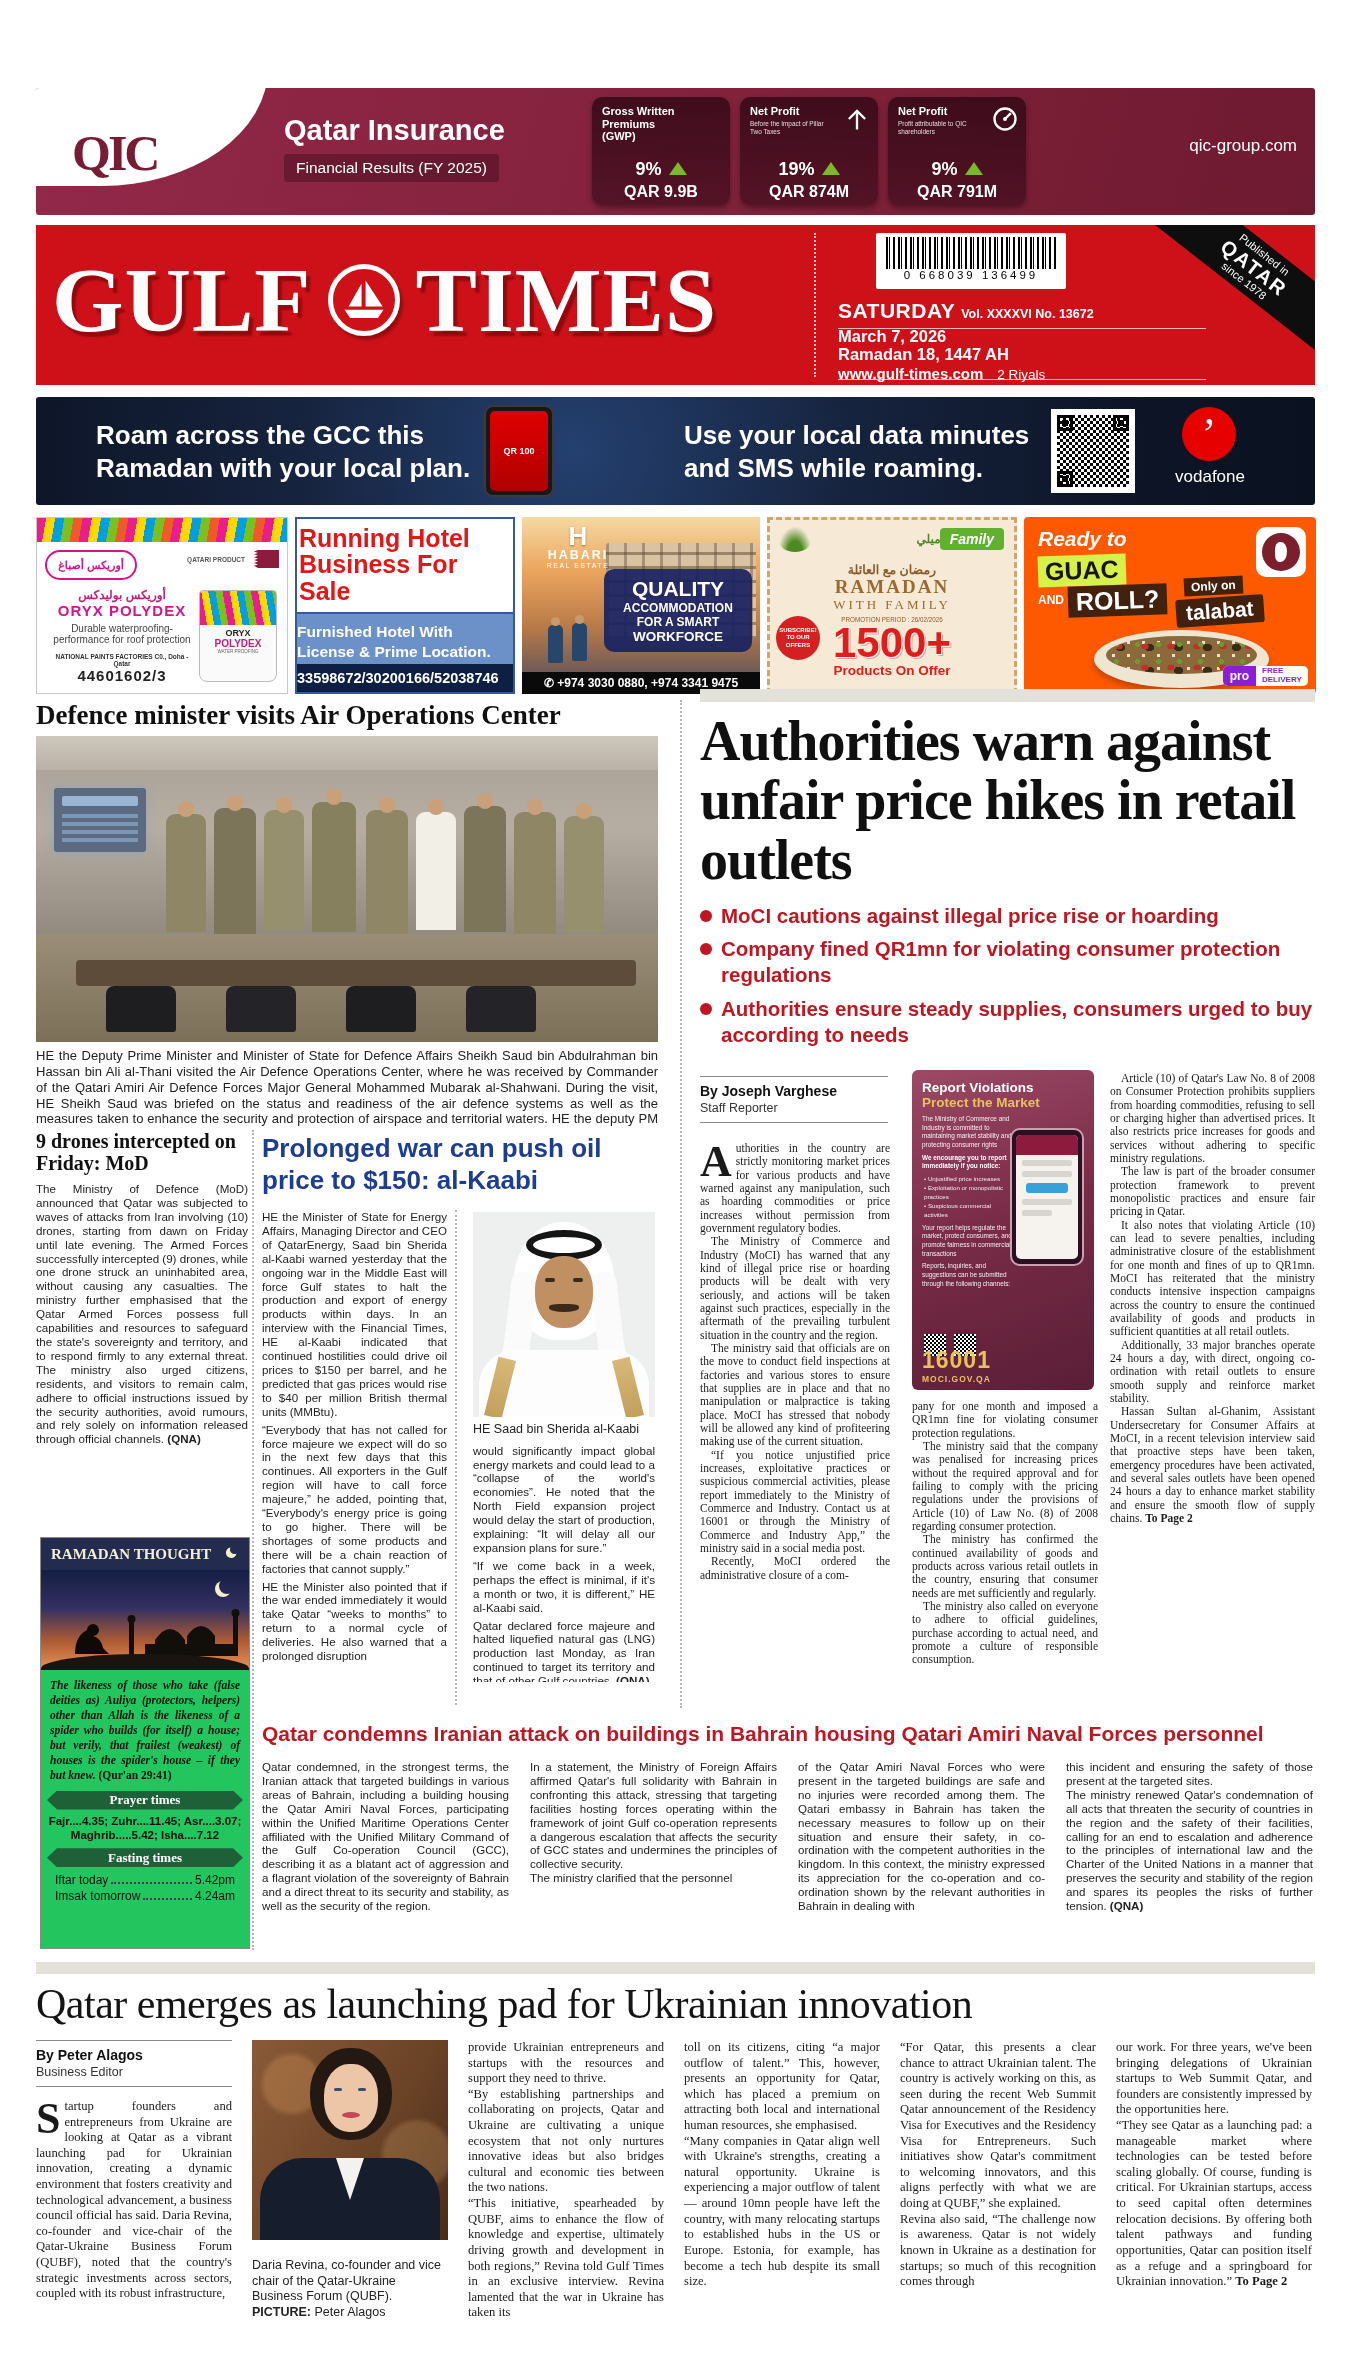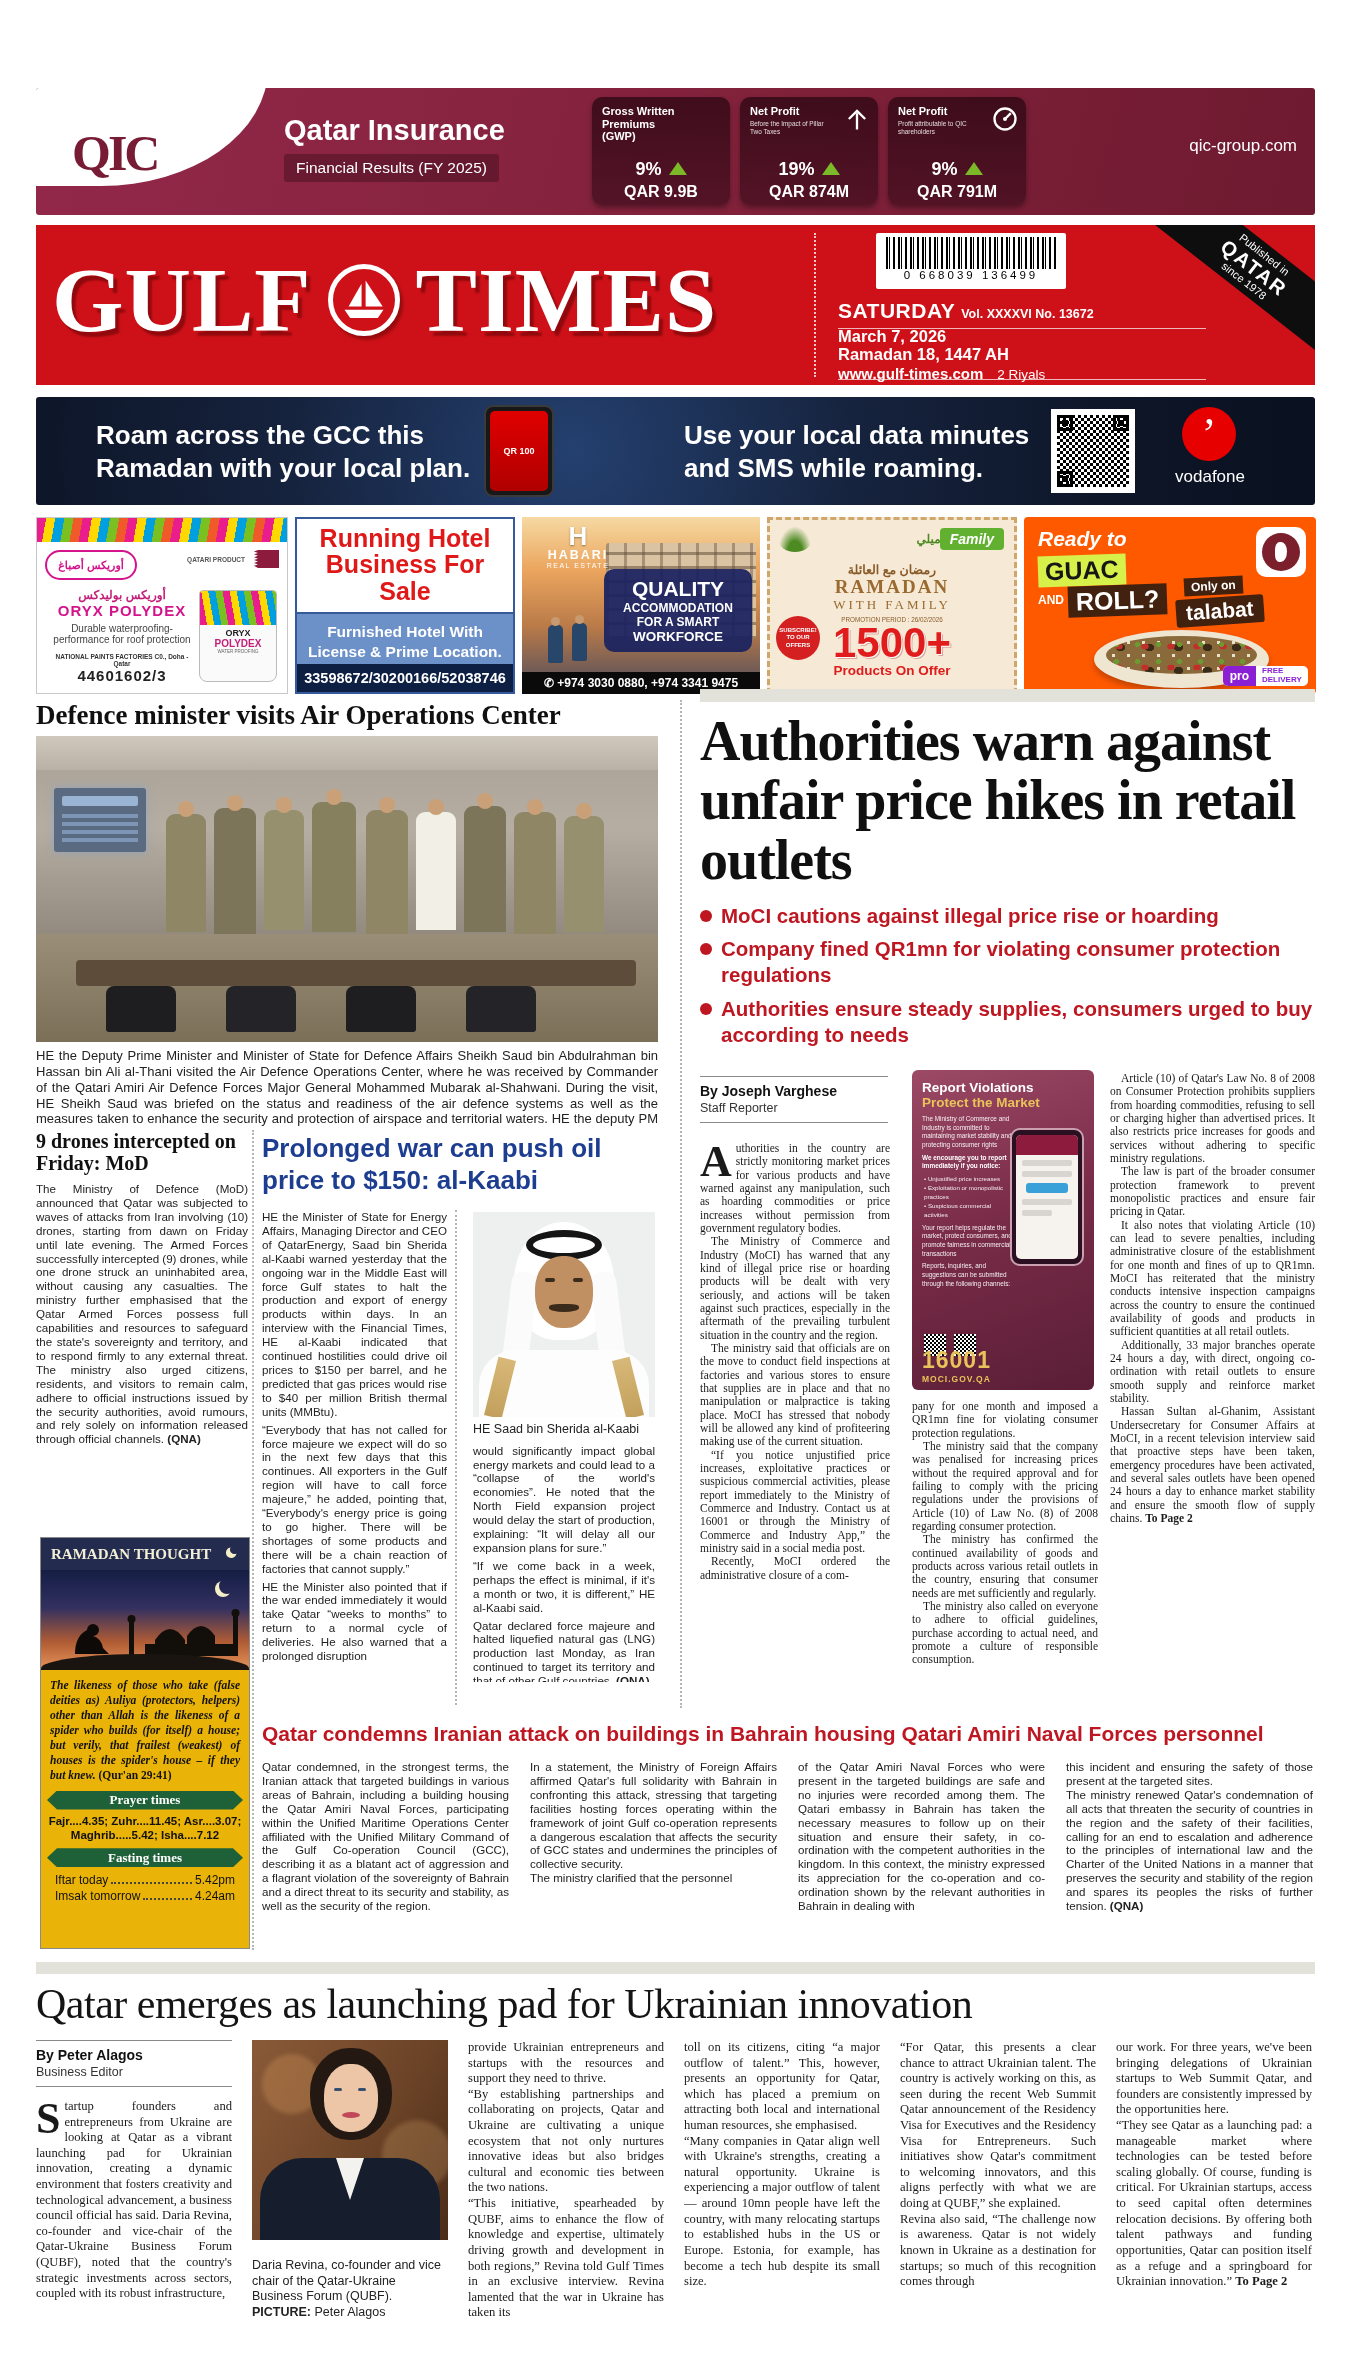--- a/index.html
+++ b/index.html
@@ -63,21 +63,21 @@
 .oryx-strip{height:24px;background:repeating-linear-gradient(100deg,#e91e8c 0 9px,#ffd800 9px 18px,#00a0e0 18px 27px,#7ac020 27px 36px,#f05a28 36px 45px)}
 .oryx-pill{position:absolute;left:8px;top:32px;width:92px;height:30px;border:2px solid #d4148c;border-radius:15px;color:#d4148c;font-size:11px;font-weight:bold;display:flex;align-items:center;justify-content:center}
 .oryx-flag{position:absolute;right:8px;top:32px;display:flex;align-items:center;gap:4px;font-size:6.5px;font-weight:bold;color:#555}
 .flag{width:30px;height:18px;background:#8d1b3d;position:relative}
 .flag::before{content:"";position:absolute;left:0;top:0;width:9px;height:100%;background:#fff;clip-path:polygon(0 0,100% 0,55% 8%,100% 16%,55% 24%,100% 32%,55% 40%,100% 48%,55% 56%,100% 64%,55% 72%,100% 80%,55% 88%,100% 100%,0 100%)}
 .bucket{position:absolute;right:10px;top:72px;width:78px;height:92px;background:#fafafa;border:1px solid #bbb;border-radius:4px 4px 8px 8px;overflow:hidden;text-align:center}
 .bucket .print{height:34px;background:repeating-linear-gradient(80deg,#e91e8c 0 7px,#ffd800 7px 14px,#00a0e0 14px 21px,#7ac020 21px 28px)}
 .bucket .b1{font-size:9px;font-weight:bold;color:#222;margin-top:3px}
 .bucket .b2{font-size:10px;font-weight:bold;color:#c4207a}
 .bucket .b3{font-size:4.5px;color:#666}
-.ad-hotel{width:220px;background:#6c90c8;border:2px solid #35599b;text-align:center}
+.ad-hotel{width:220px;background:#6c90c8;border:2px solid #35599b;}
 .hotel-head{background:#fff;border-bottom:2px solid #35599b;padding:6px 2px 8px}
 .hotel-head div{font-size:25px;font-weight:bold;color:#e01818;line-height:1.05}
 .hotel-mid{color:#fff;font-weight:bold;font-size:15.5px;line-height:1.3;margin-top:8px}
 .hotel-call{color:#ffe400;font-weight:bold;font-size:14px;margin-top:6px}
 .hotel-num{position:absolute;bottom:0;left:0;right:0;background:#0e1f44;color:#fff;font-weight:bold;font-size:14.5px;padding:6px 0}
 .ad-habari{width:238px;background:linear-gradient(180deg,#f6d9a2 0%,#eba55e 30%,#b97a48 62%,#4c4c5e 100%)}
 .hab-bldg{position:absolute;right:4px;top:26px;width:150px;height:96px;background:#d9c3a3;border-radius:3px;background-image:repeating-linear-gradient(0deg,rgba(90,70,50,.5) 0 3px,transparent 3px 14px),repeating-linear-gradient(90deg,rgba(90,70,50,.4) 0 3px,transparent 3px 18px)}
 .hab-logo{position:absolute;left:10px;top:8px;color:#fff;text-align:center;width:92px}
 .hab-logo .h{font-size:26px;font-weight:bold;line-height:.9;text-shadow:0 1px 2px rgba(0,0,0,.4)}
 .hab-logo .n{font-size:12.5px;font-weight:bold;letter-spacing:2px}
@@ -146,21 +146,21 @@
 .poster .phone{position:absolute;right:10px;top:58px;width:74px;height:138px;background:#2a1020;border-radius:10px;border:2px solid #caa0b0;padding:5px 4px}
 .poster .pscr{height:100%;background:#f6f3ef;border-radius:5px;overflow:hidden}
 .poster .pscr .ph{height:20px;background:#8d1b3d}
 .poster .pscr .pl{height:6px;margin:5px 6px;background:#d8d4cf;border-radius:2px}
 .poster .pscr .pbtn{height:10px;margin:6px 10px;background:#3aa0d8;border-radius:3px}
 .poster .hot{font-size:23px;font-weight:bold;color:#e8c35a;letter-spacing:1px;margin-top:4px}
 .poster .web{font-size:8.5px;font-weight:bold;color:#e8c35a;letter-spacing:1px}
 .poster .pqr{position:absolute;width:22px;height:22px;background:#fff;bottom:34px;background-image:repeating-linear-gradient(0deg,#000 0 2px,#fff 2px 4px),repeating-linear-gradient(90deg,#000 0 2px,#fff 2px 4px);background-blend-mode:difference}
 
 
-.rbox{border:1px solid #8a8a8a;background:#eab308}
+.rbox{border:1px solid #8a8a8a;background:#22c55e}
 .rbox-head{height:32px;background:#232b4e;color:#f3eed6;font-family:"Liberation Serif",serif;font-weight:bold;font-size:15px;display:flex;align-items:center;justify-content:space-between;padding:0 10px}
 .rbox-img{height:100px;position:relative;overflow:hidden;background:linear-gradient(180deg,#141e44 0%,#333060 38%,#b05c34 72%,#e8945a 100%)}
 .rbox-img .mosque{position:absolute;right:4px;bottom:14px;width:120px;height:52px}
 .rbox-img .ground{position:absolute;left:0;right:0;bottom:0;height:16px;background:#1a1410;border-radius:50% 50% 0 0/90% 90% 0 0}
 .rbox-img .pray{position:absolute;left:26px;bottom:12px;width:52px;height:34px}
 .rbox-img .moon{position:absolute;right:14px;top:8px;width:16px;height:16px;border-radius:50%;box-shadow:-4px 3px 0 0 #f5efc8}
 .rquote{padding:8px 9px;font-family:"Liberation Serif",serif;font-style:italic;font-weight:bold;font-size:11.5px;line-height:1.3;text-align:justify;color:#111}
 .rbanner{width:196px;margin:0 auto;height:19px;background:#1e6038;color:#fff;font-family:"Liberation Serif",serif;font-weight:bold;font-size:13px;display:flex;align-items:center;justify-content:center;clip-path:polygon(0 50%,10px 0,calc(100% - 10px) 0,100% 50%,calc(100% - 10px) 100%,10px 100%)}
 .rtimes{font-size:11.5px;font-weight:bold;text-align:center;line-height:1.25;padding:4px 4px 6px;color:#111}
 .frow{display:flex;align-items:flex-end;font-size:12px;color:#111;padding:1px 14px}

